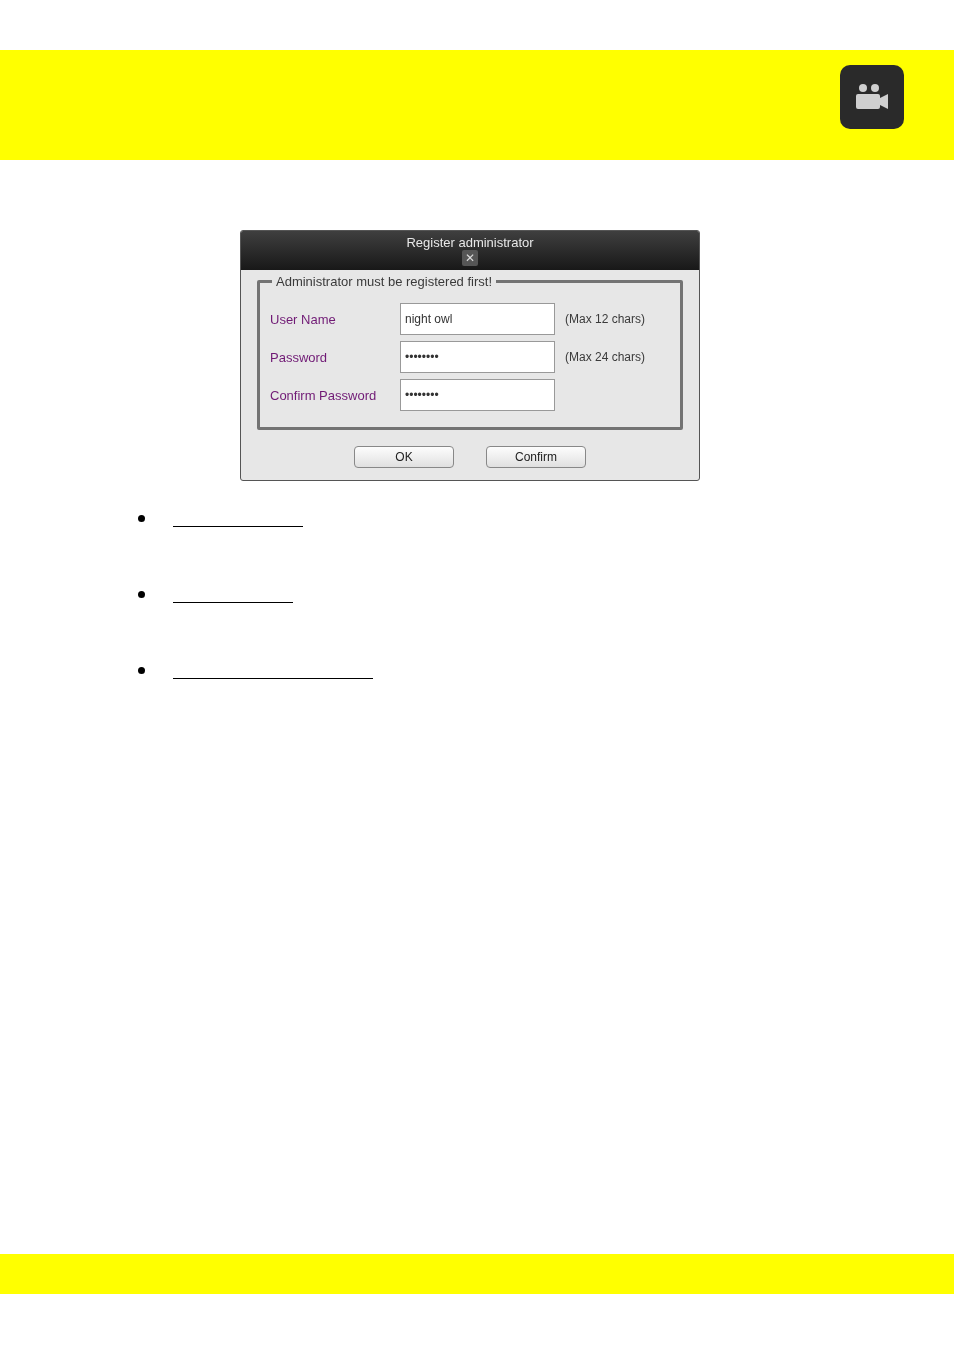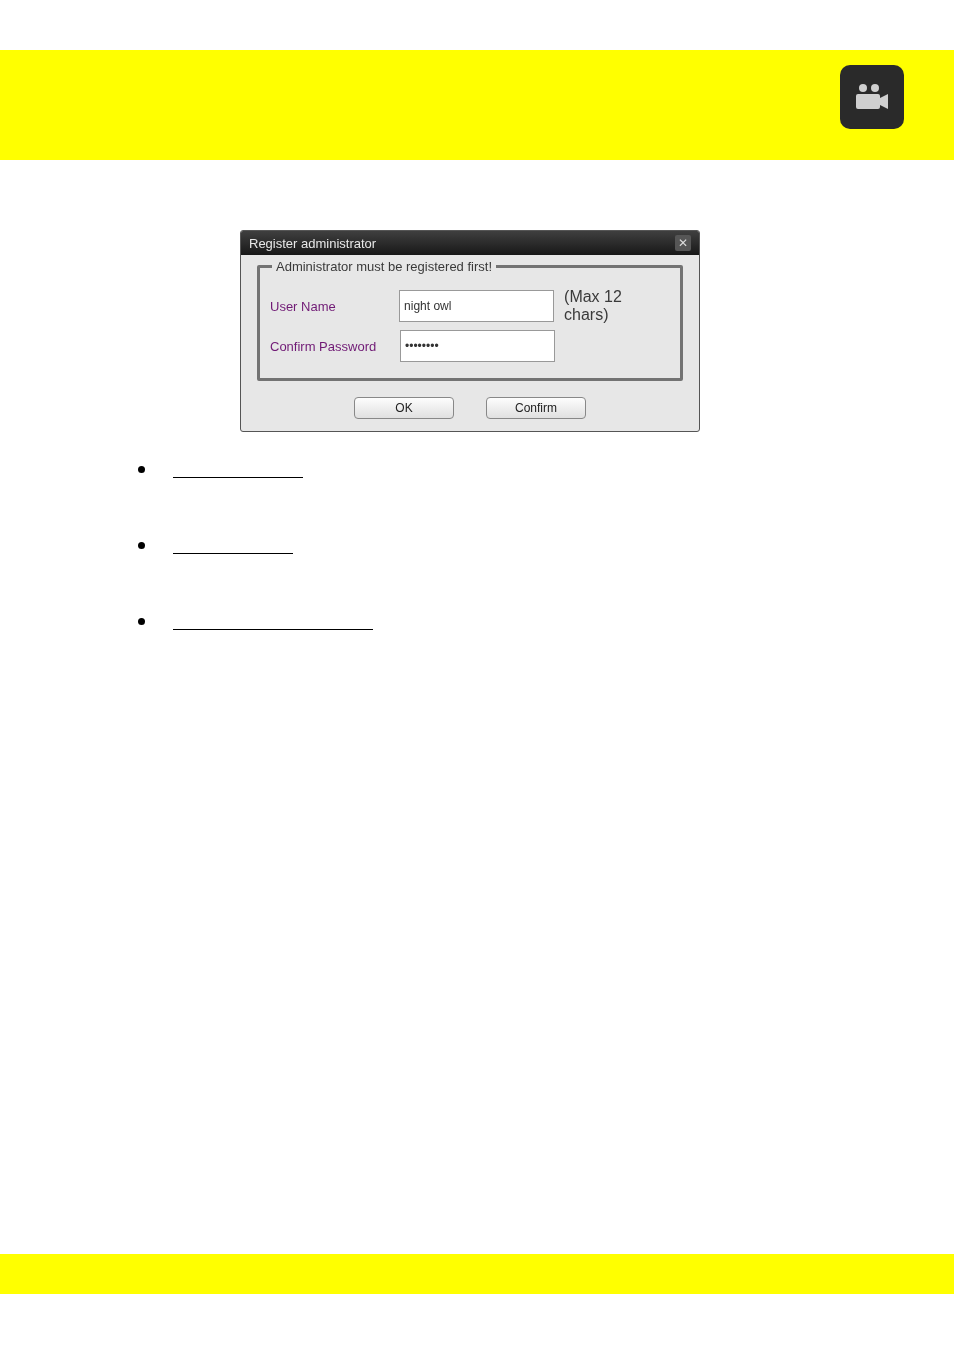--- a/index.html
+++ b/index.html
@@ -44,20 +44,21 @@
     background: #e7e7e7;
   }
   .dialog-titlebar {
     background: linear-gradient(#3f3f3f,#181818);
     color: #e8e8e8;
     padding: 4px 8px;
     display: flex;
     justify-content: space-between;
     align-items: center;
     font-size: 13px;
+    flex-direction: column;
   }
   .dialog-close {
     width: 16px; height: 16px;
     background: #565656;
     color: #ddd;
     display: flex; align-items: center; justify-content: center;
     font-size: 12px;
     border-radius: 2px;
   }
   .dialog-body {
@@ -93,21 +94,21 @@
     height: 32px;
     border: 1px solid #999;
     background: #fff;
     font-size: 12px;
     padding: 0 4px;
     color: #333;
   }
   .max-hint {
     margin-left: 10px;
     color: #3a3a3a;
-    font-size: 16px;
+    font-size: 12px;
   }
   .dialog-buttons {
     display: flex;
     justify-content: center;
     gap: 32px;
     padding: 10px 0 12px 0;
   }
   .dialog-btn {
     width: 100px;
     height: 22px;
@@ -178,20 +179,25 @@
       <div class="dialog-body">
         <div class="fieldset">
           <span class="fieldset-legend">Administrator must be registered first!</span>
 
           <div class="form-row">
             <span class="form-label">User Name</span>
             <input class="form-input" value="night owl" style="">
             <span class="max-hint">(Max 12 chars)</span>
           </div>
 
+          <div class="form-row">
+            <span class="form-label">Password</span>
+            <input class="form-input" type="password" value="********" style="">
+            <span class="max-hint">(Max 24 chars)</span>
+          </div>
 
           <div class="form-row">
             <span class="form-label">Confirm Password</span>
             <input class="form-input" type="password" value="********" style="">
           </div>
 
         </div>
       </div>
       <div class="dialog-buttons">
         <button class="dialog-btn">OK</button>

